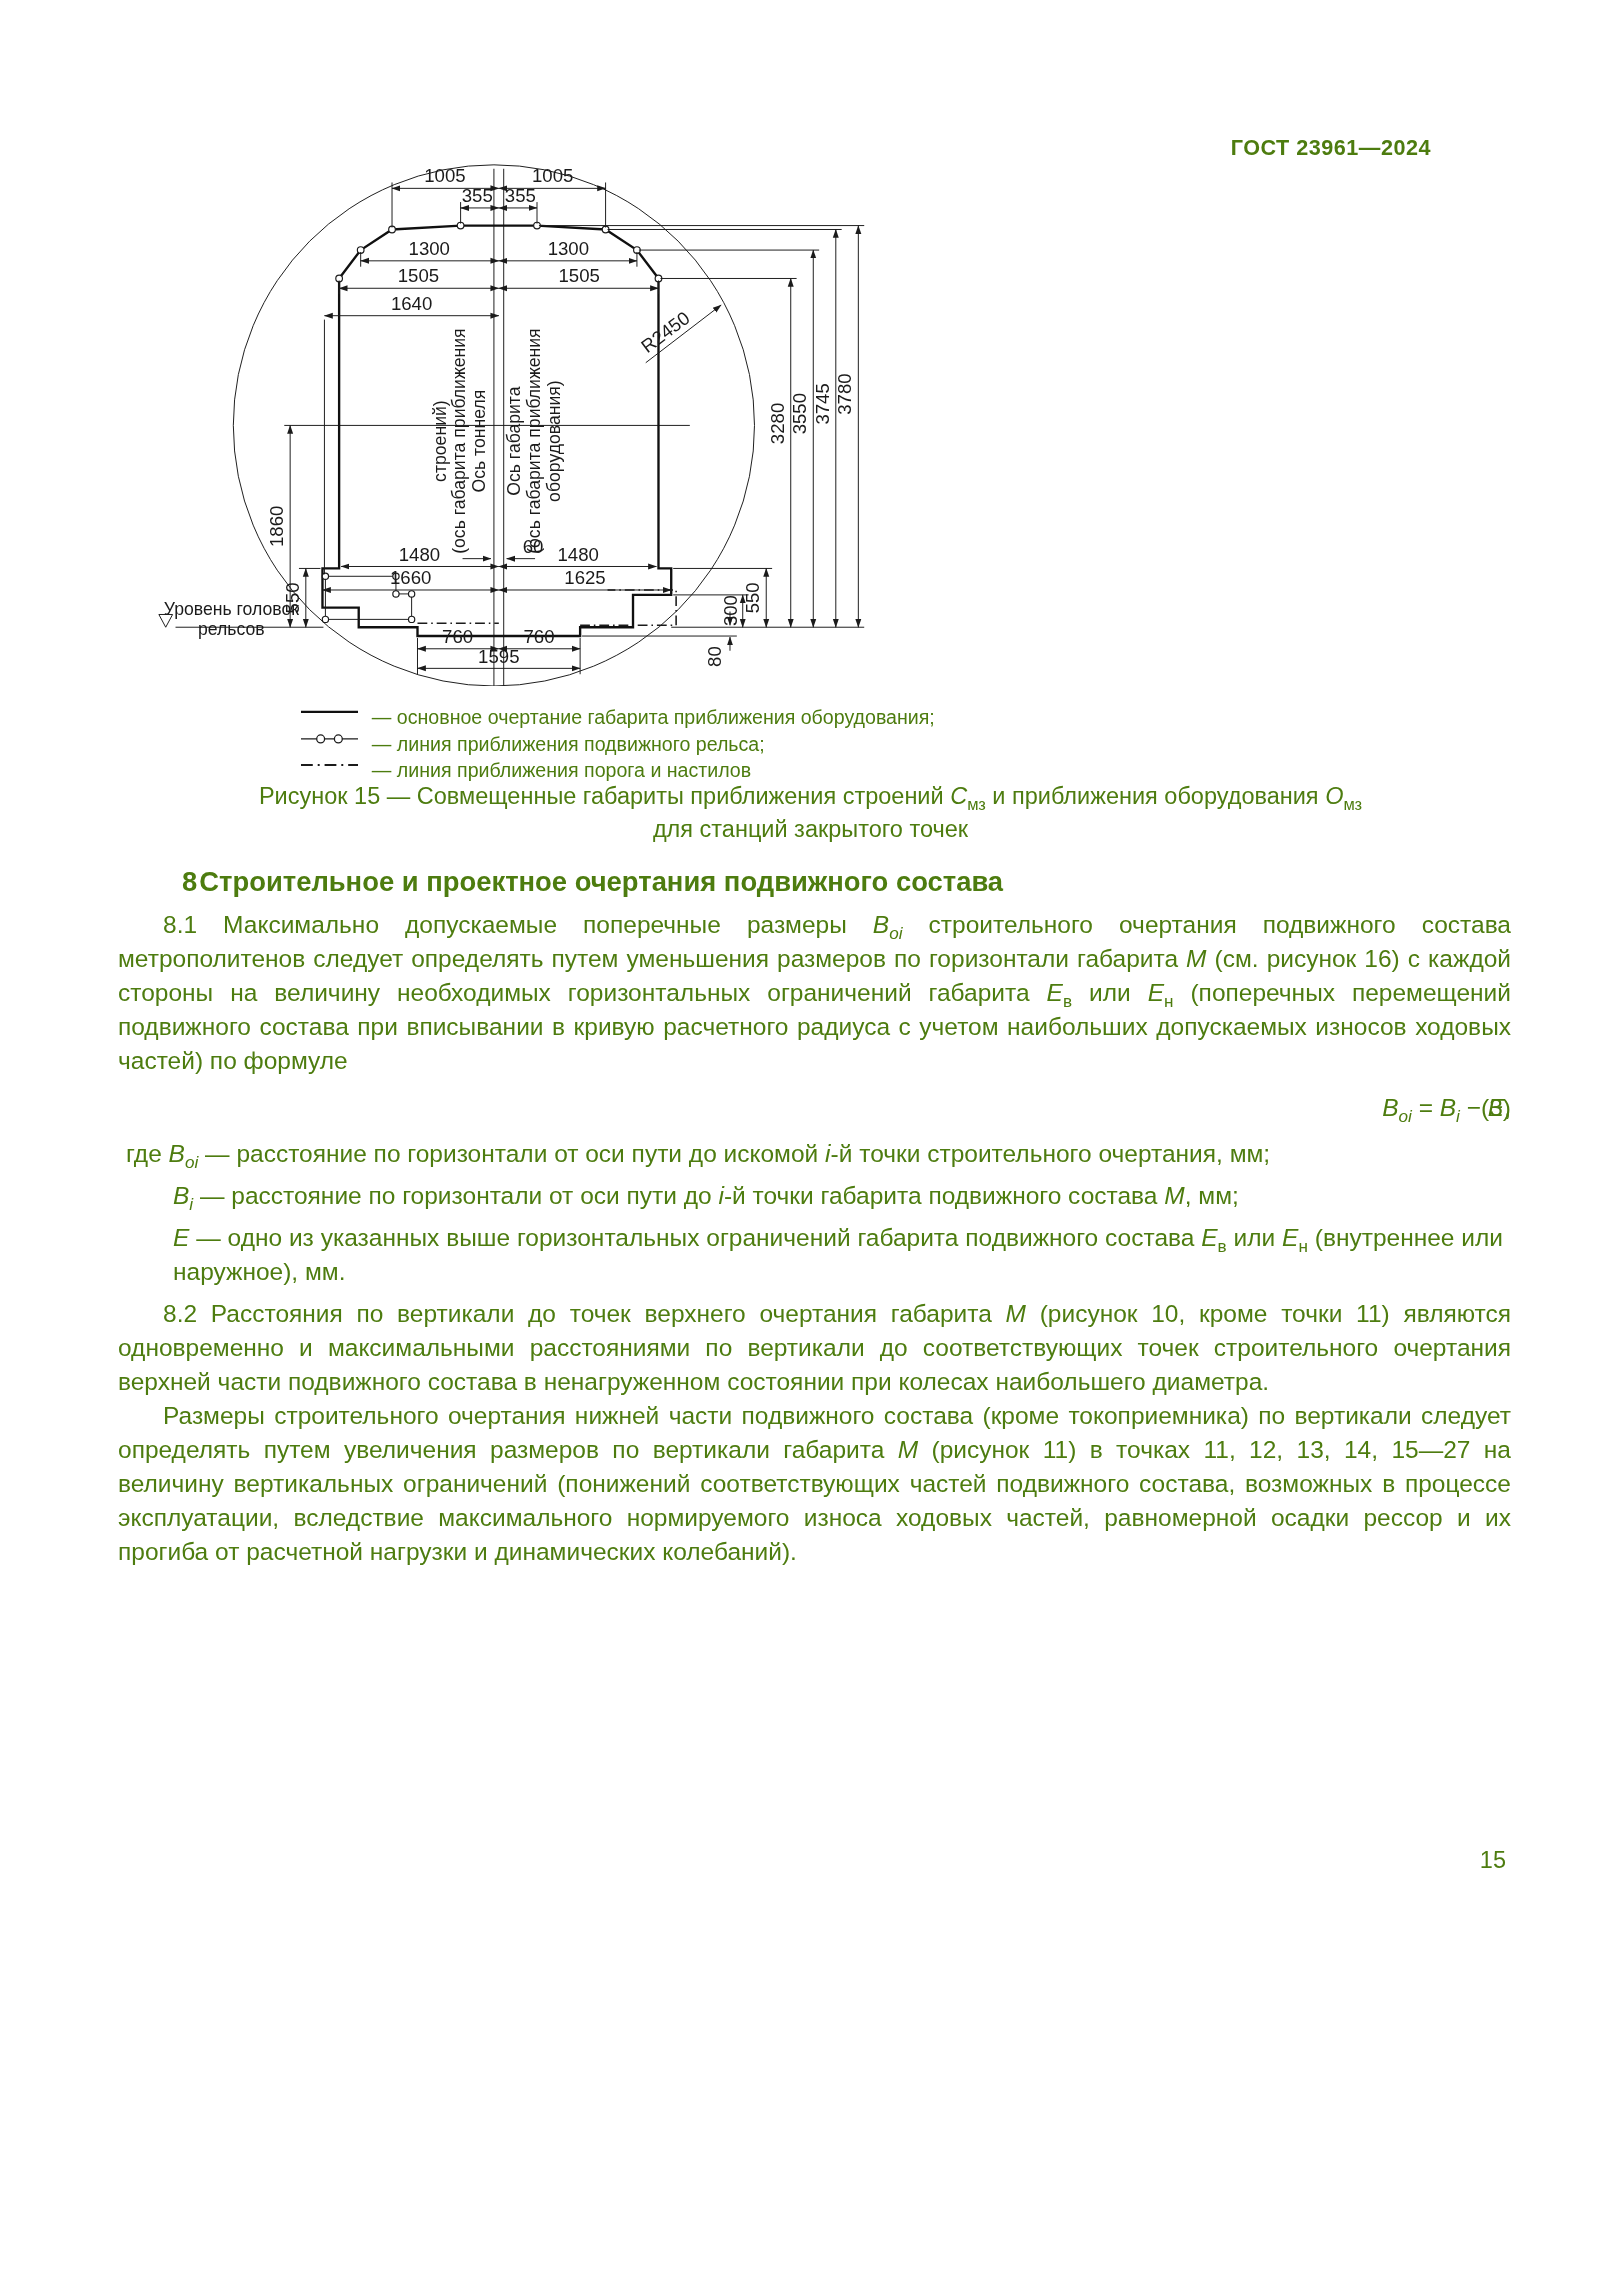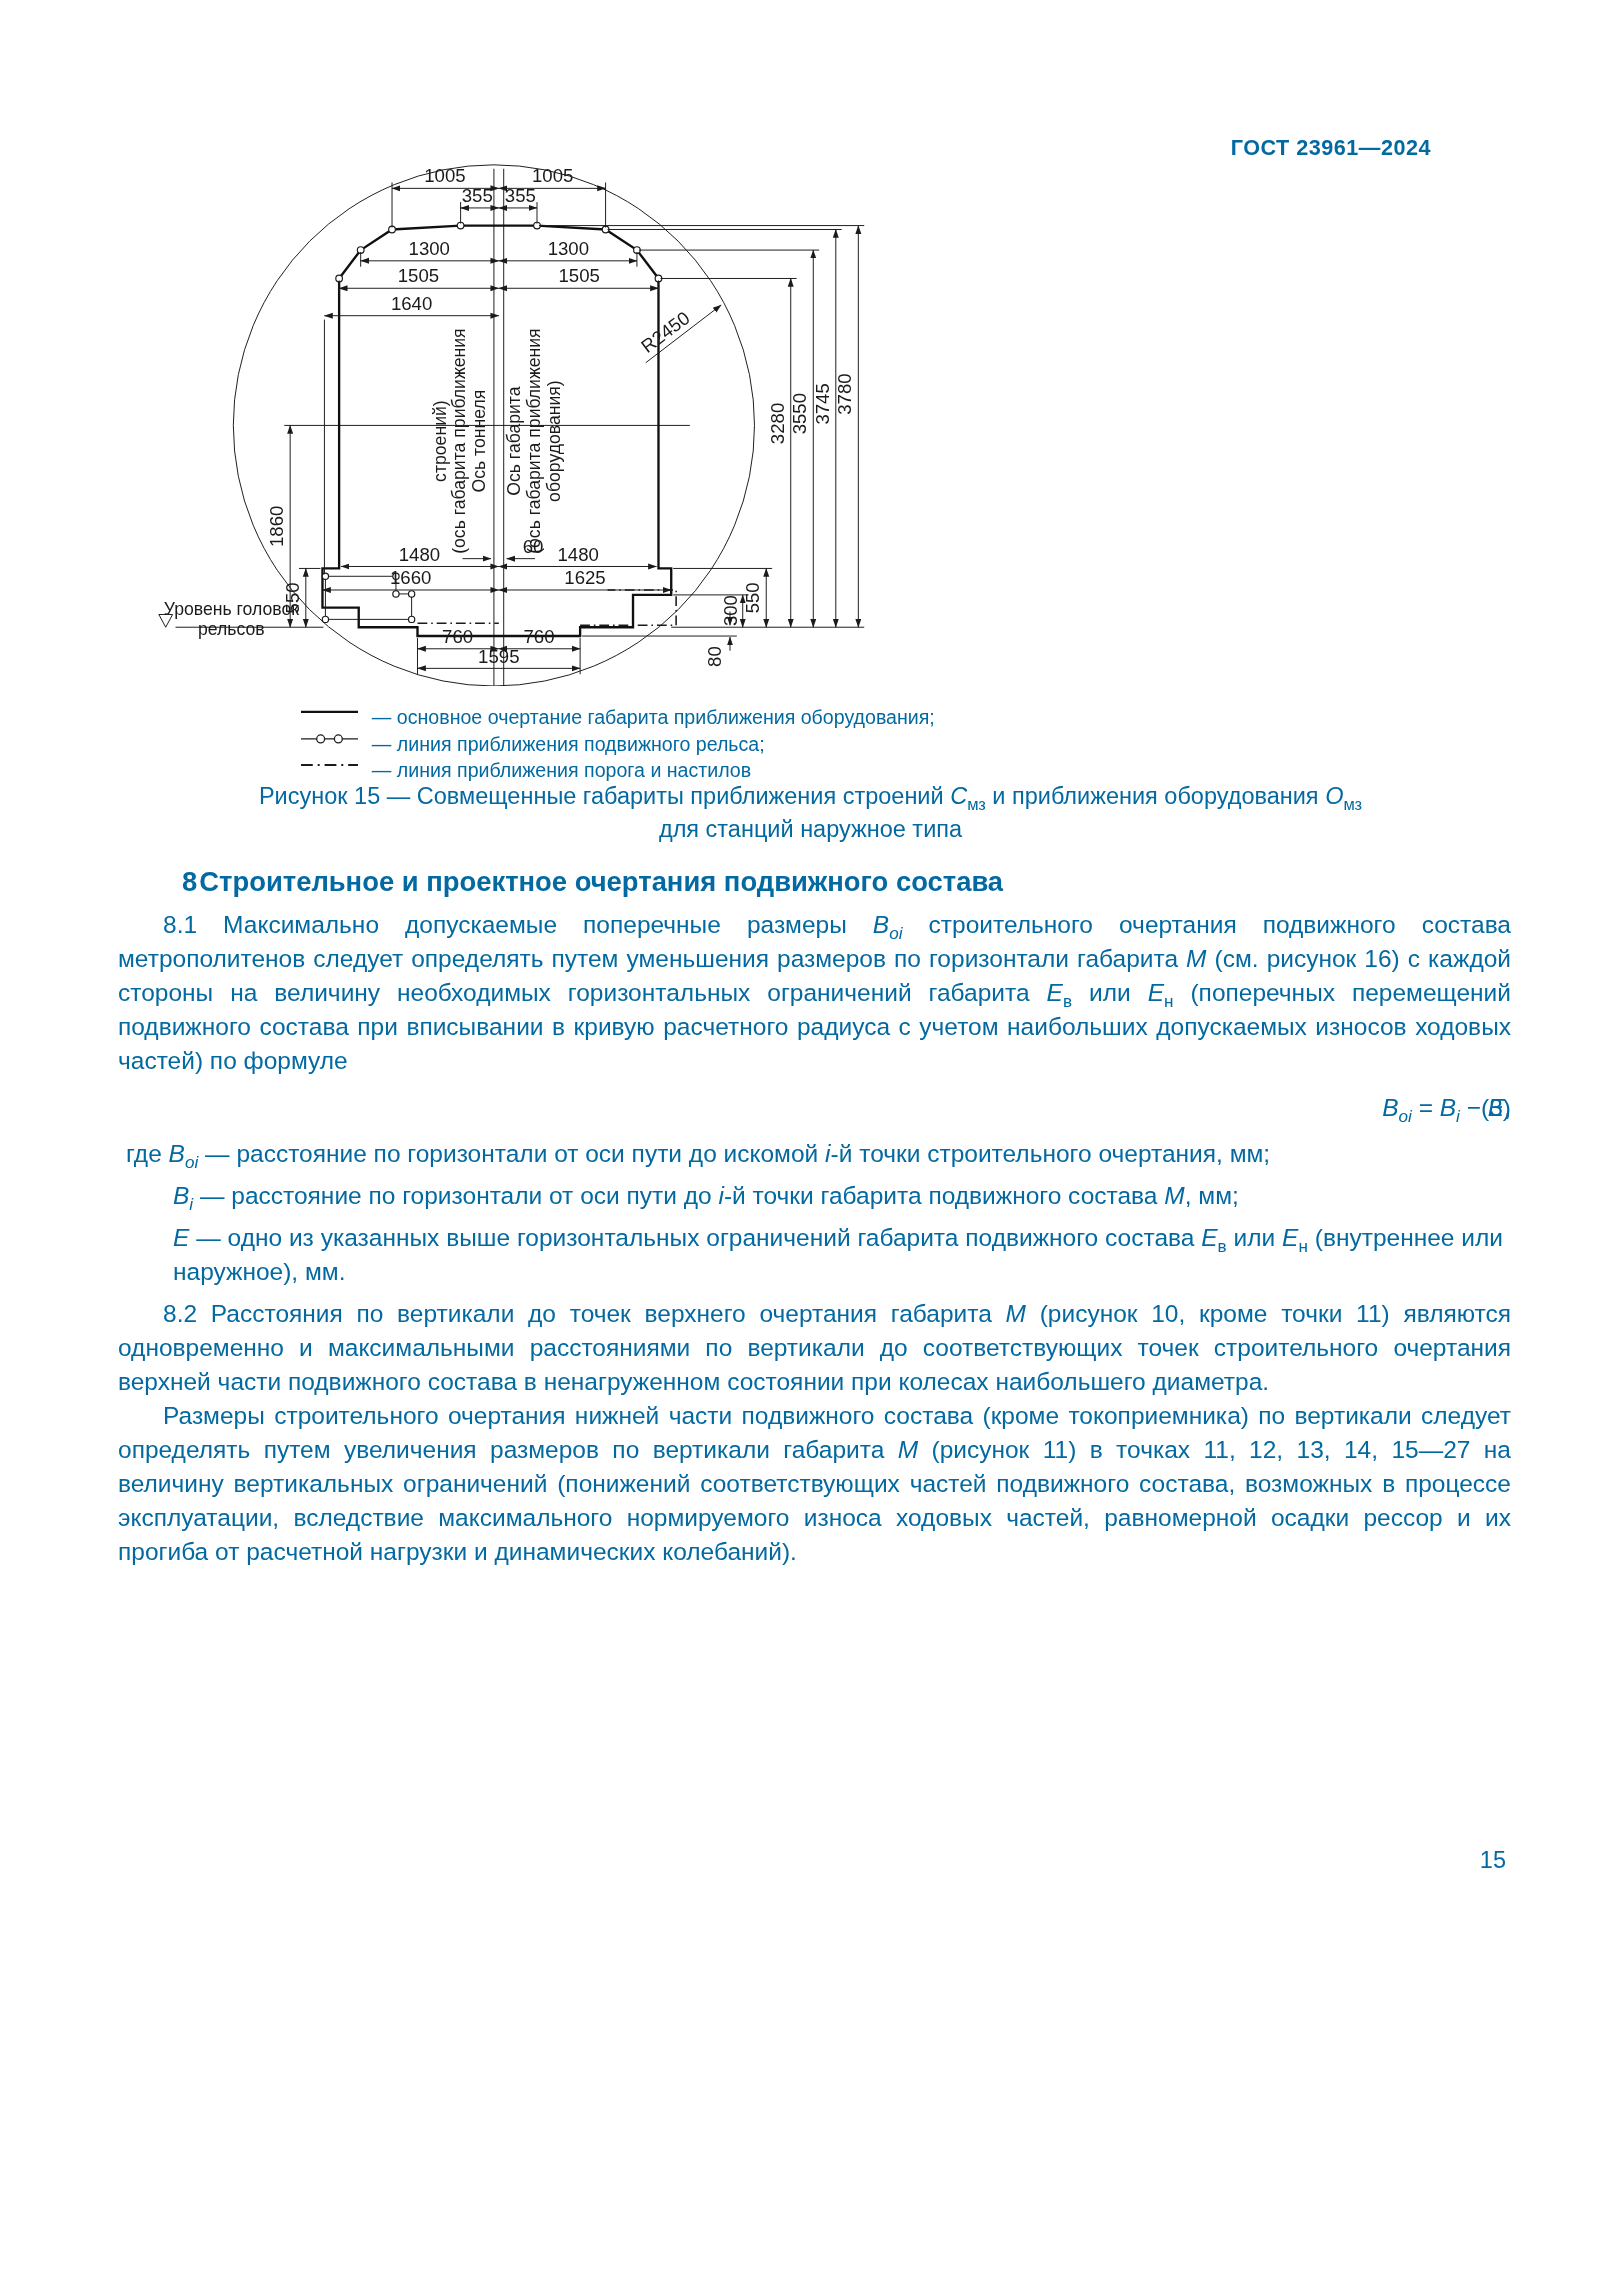--- a/index.html
+++ b/index.html
@@ -1,21 +1,21 @@
 <!DOCTYPE html>
 <html><head>
 <meta charset="utf-8">
 <style>
   html,body{margin:0;padding:0;background:#888;}
   .page{
     position:relative;
     width:1621px;height:2293px;
     background:#ffffff;
     font-family:"Liberation Sans",sans-serif;
-    color:#0369a1;
+    color:#4d7c0f;
     overflow:hidden;
   }
   .doc-header{
     position:absolute; top:135px; right:190px;
     font-size:21.6px; font-weight:bold; letter-spacing:0.5px;
   }
   svg text{font-family:"Liberation Sans",sans-serif;}
   .dt{font-size:19px; fill:#1b1b1b; text-anchor:middle;}
   .ax{font-size:18px; fill:#1b1b1b; text-anchor:middle;}
   .thin{stroke:#1b1b1b;stroke-width:1;fill:none;}
@@ -215,21 +215,21 @@
     <div class="legend-row">
       <svg class="legend-sample" width="61" height="11.8" viewBox="0 0 62 12">
           <line x1="2" y1="6" x2="60" y2="6" stroke="#1b1b1b" stroke-width="2" stroke-dasharray="12 5 2 5"></line>
         </svg>
       <span>— линия приближения порога и настилов</span>
     </div>
   </div>
 
   <div class="caption">
     <div>Рисунок 15 — Совмещенные габариты приближения строений <i>С</i><sub>мз</sub> и приближения оборудования <i>О</i><sub>мз</sub></div>
-    <div>для станций наружное типа</div>
+    <div>для станций закрытого точек</div>
   </div>
 
   <div class="section-heading">
     <span>8</span><span class="sh-title">Строительное и проектное очертания подвижного состава</span>
   </div>
 
   <div class="body-text">
     <p class="para">8.1  Максимально допускаемые поперечные размеры <i>B</i><sub><i>oi</i></sub> строительного очертания подвижного состава метрополитенов следует определять путем уменьшения размеров по горизонтали габарита <i>М</i> (см. рисунок 16) с каждой стороны на величину необходимых горизонтальных ограничений габарита <i>E</i><sub>в</sub> или <i>E</i><sub>н</sub> (поперечных перемещений подвижного состава при вписывании в кривую расчетного радиуса с учетом наибольших допускаемых износов ходовых частей) по формуле</p>
 
     <div class="formula-row">

